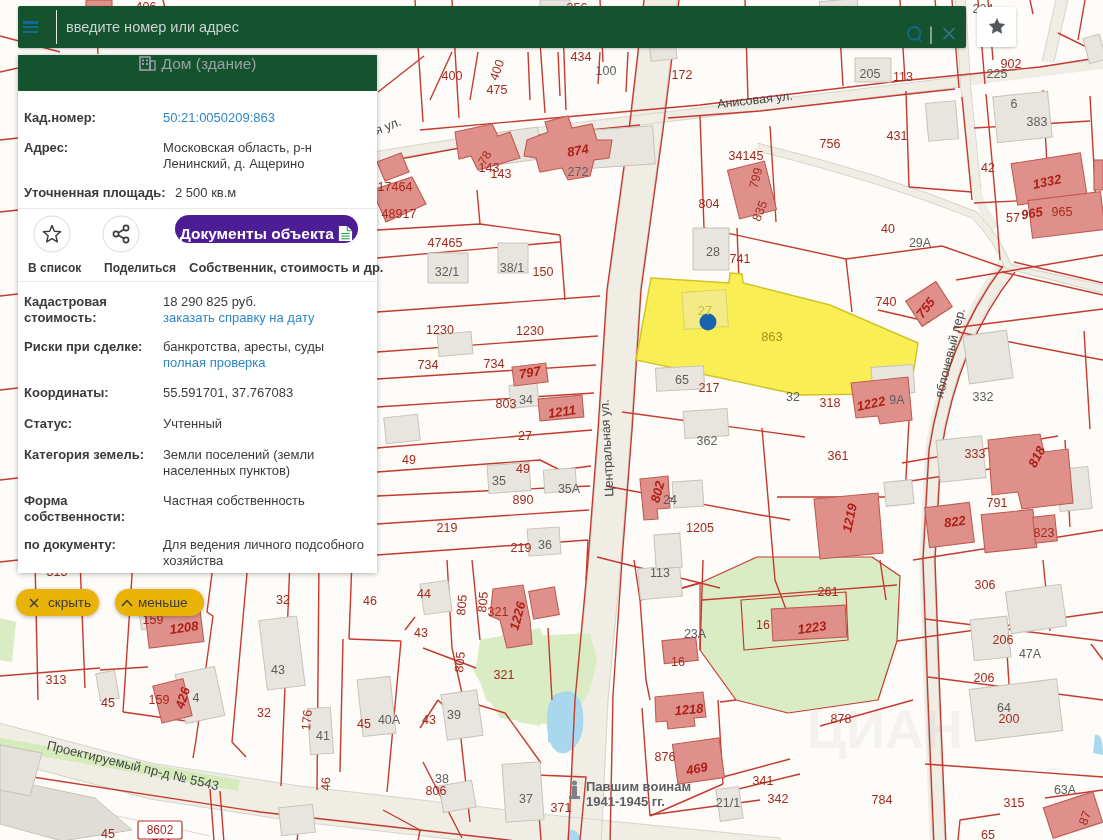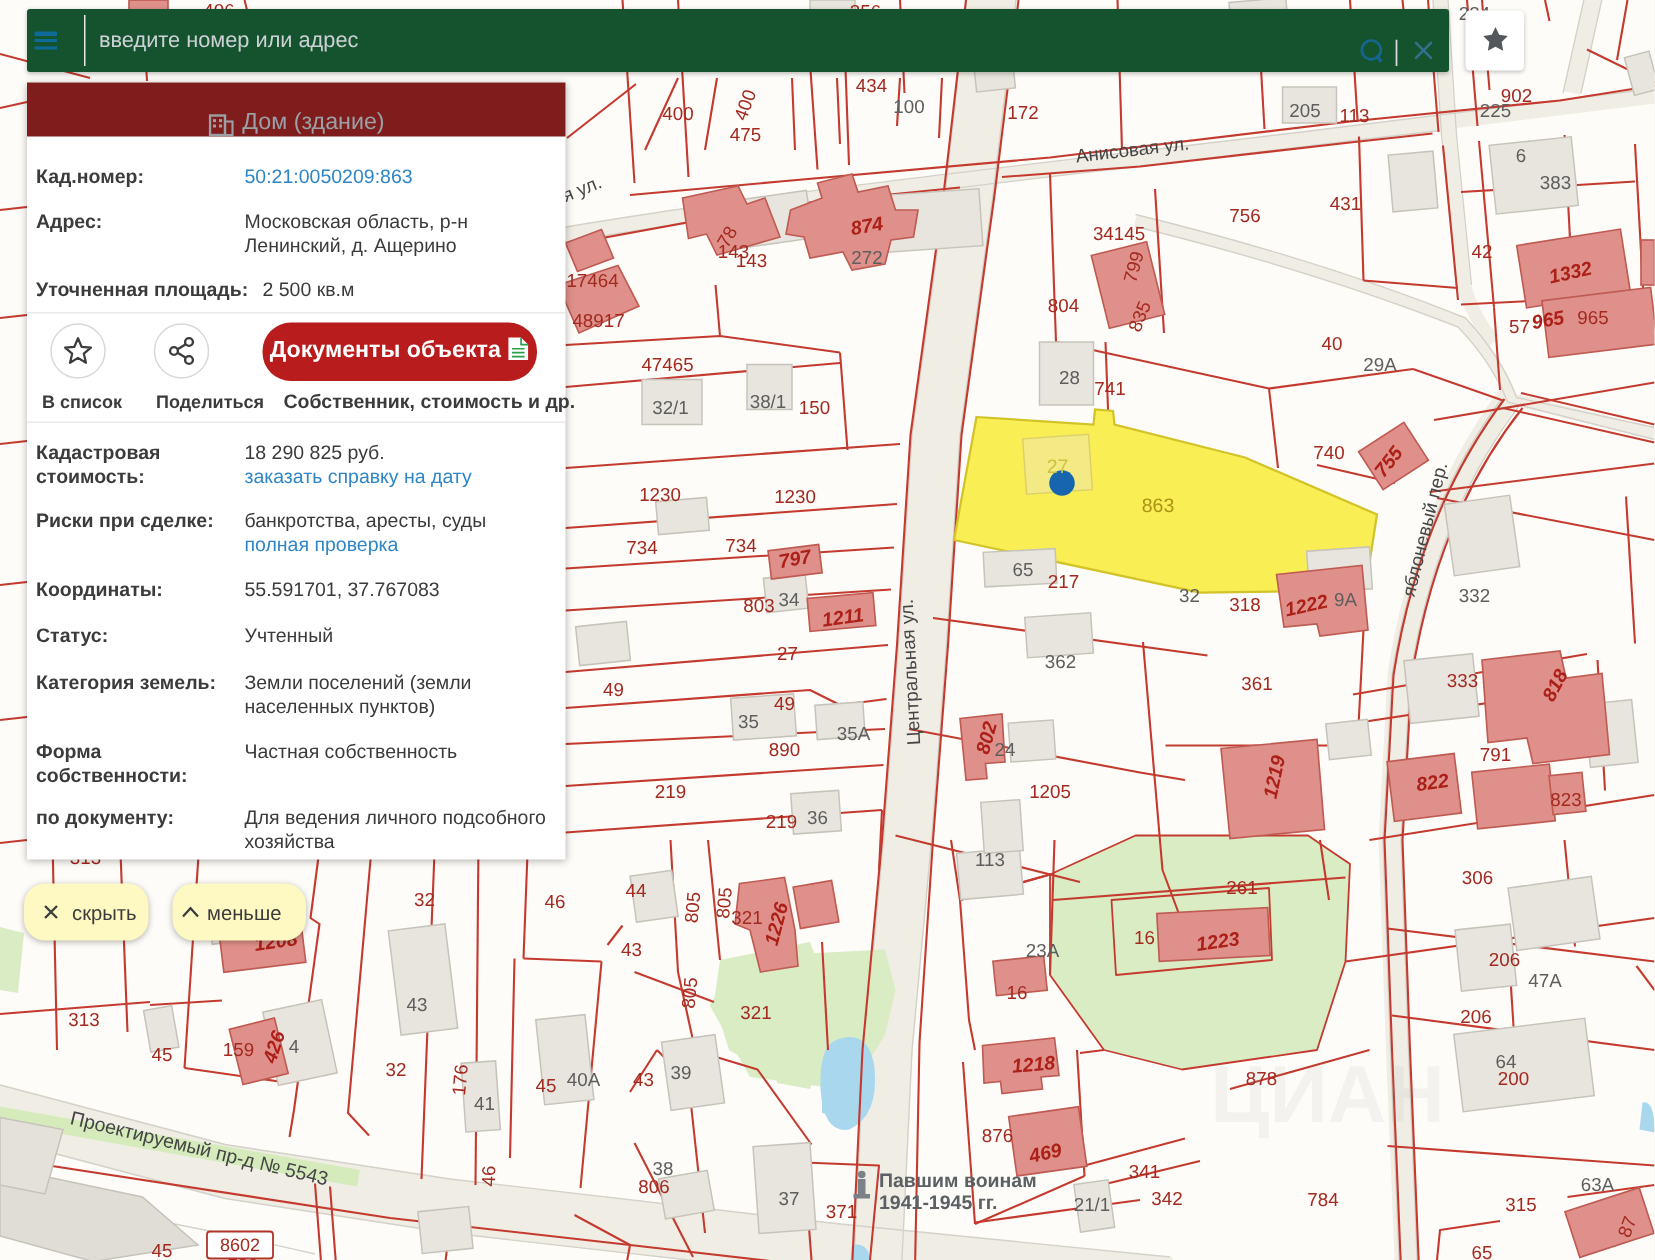--- a/index.html
+++ b/index.html
@@ -13,29 +13,29 @@
   .sep1{position:absolute;left:38px;top:4px;bottom:4px;width:1px;background:#e8e8e8;}
   .ph{position:absolute;left:48px;top:13px;font-size:14.5px;color:#ccd1d6;}
   .sico{position:absolute;right:0;top:0;height:42px;}
   .starbtn{position:absolute;left:977px;top:7px;width:39px;height:40px;background:#fff;
      border-radius:3px;box-shadow:0 1px 3px rgba(0,0,0,0.25);text-align:center;}
   .panel{position:absolute;left:18px;top:55px;width:359px;background:#fff;
      box-shadow:0 1px 5px rgba(0,0,0,0.3);}
   .tabs{height:36px;display:flex;}
   .tab1{width:195px;border-bottom:3.5px solid #1d71a7;display:flex;align-items:center;}
   .tab1 span{color:#1b6da5;font-size:15.5px;margin-left:5px;}
-  .tab2{flex:1;background:#7f1d1d;display:flex;align-items:flex-end;justify-content:center;}
+  .tab2{flex:1;background:#14532d;display:flex;align-items:flex-start;justify-content:center;}
   .tab2 span{color:#9aa0a5;font-size:15.5px;margin-left:6px;}
   .pbody{padding:0;}
   .row{position:relative;font-size:13px;color:#3b3b3b;}
   .lab{position:absolute;left:6px;top:0;font-weight:bold;width:132px;line-height:15.5px;}
   .val{position:absolute;left:145px;top:0;line-height:15.5px;width:210px;}
   .lnk{color:#2e86c6;text-align:right;}
   .hr{height:1px;background:#e9e9e9;}
-  .pill{position:absolute;height:38px;background:#fef9c3;border-radius:14px;
+  .pill{position:absolute;height:27px;background:#eab308;border-radius:14px;
      box-shadow:0 1px 4px rgba(0,0,0,0.3);font-size:13.5px;color:#3c3c3c;
      display:flex;align-items:center;}
 </style>
 </head>
 <body>
 <svg id="map" width="1103" height="840" viewBox="0 0 1103 840">
 <rect x="0" y="0" width="1103" height="840" fill="#fdfcf8"></rect>
 
 <g stroke="#f0ede5" fill="none" stroke-linecap="butt">
   <path d="M350,161 C520,131 700,114 900,89 L1103,64" stroke-width="10"></path>
@@ -569,21 +569,21 @@
         <g stroke="#3c3c3c" stroke-width="1.6" fill="#fff">
           <line x1="14.5" y1="19" x2="23.5" y2="13.5"></line>
             <line x1="14.5" y1="19" x2="23.5" y2="24.5"></line>
           <circle cx="14" cy="19" r="2.6"></circle>
             <circle cx="24" cy="13" r="2.6"></circle>
             <circle cx="24" cy="25" r="2.6"></circle>
         </g>
       </svg>
       <div style="position:absolute;left:10px;top:170px;width:96px;font-weight:bold;font-size:12px;white-space:nowrap;">В список</div>
       <div style="position:absolute;left:68px;top:170px;width:96px;font-weight:bold;font-size:12px;white-space:nowrap;padding-left:18px;">Поделиться</div>
-      <div style="position:absolute;left:157px;top:124px;width:183px;height:39px;background:#b91c1c;border-radius:19px;color:#fff;font-weight:bold;font-size:15.5px;text-align:center;line-height:38px;white-space:nowrap;">Документы объекта
+      <div style="position:absolute;left:157px;top:124px;width:183px;height:28px;background:#4c1d95;border-radius:19px;color:#fff;font-weight:bold;font-size:15.5px;text-align:center;line-height:38px;white-space:nowrap;">Документы объекта
         <svg width="15" height="17" viewBox="0 0 16 18" style="vertical-align:-3px;">
           <path d="M1 1 H10 L15 6 V17 H1 Z" fill="#fff"></path>
           <path d="M10 1 L10 6 L15 6" fill="none" stroke="#28a249" stroke-width="1.2"></path>
           <g stroke="#28a249" stroke-width="1.2">
               <line x1="3.5" y1="9" x2="12.5" y2="9"></line>
               <line x1="3.5" y1="11.8" x2="12.5" y2="11.8"></line>
               <line x1="3.5" y1="14.6" x2="12.5" y2="14.6"></line>
             </g>
         </svg>
       </div>

